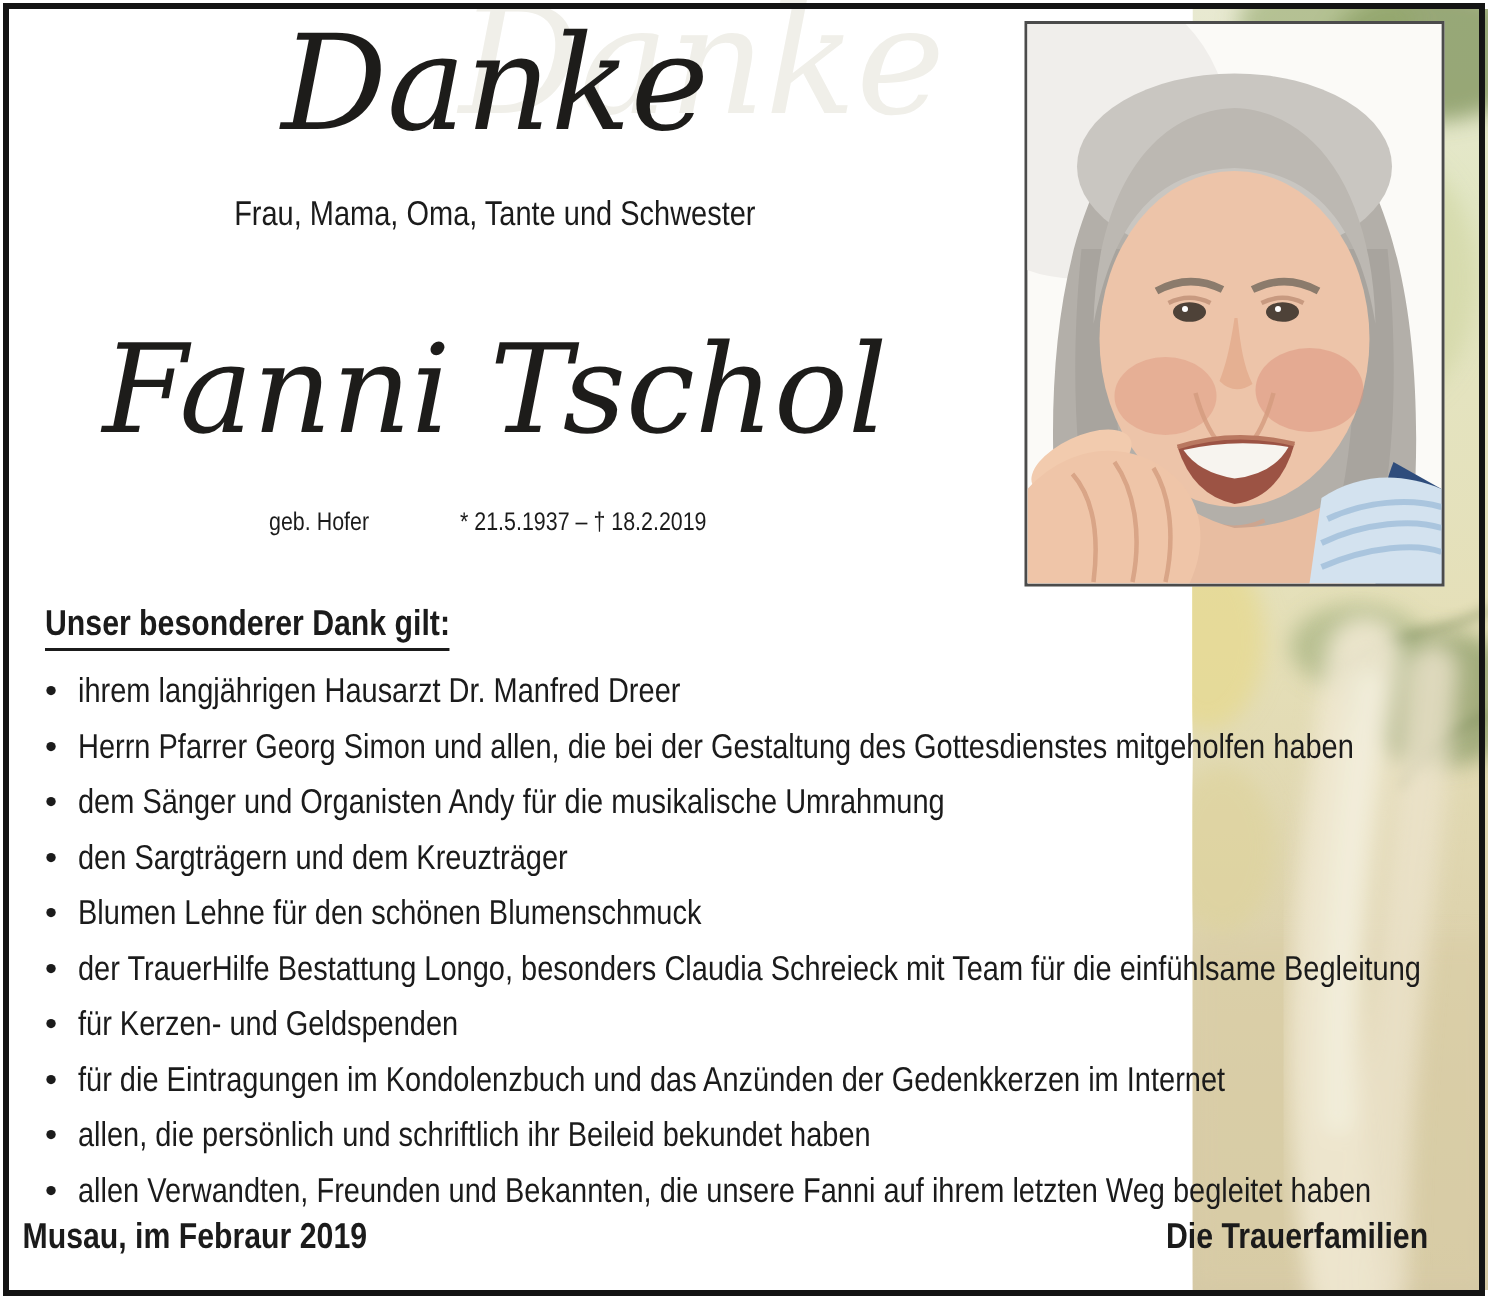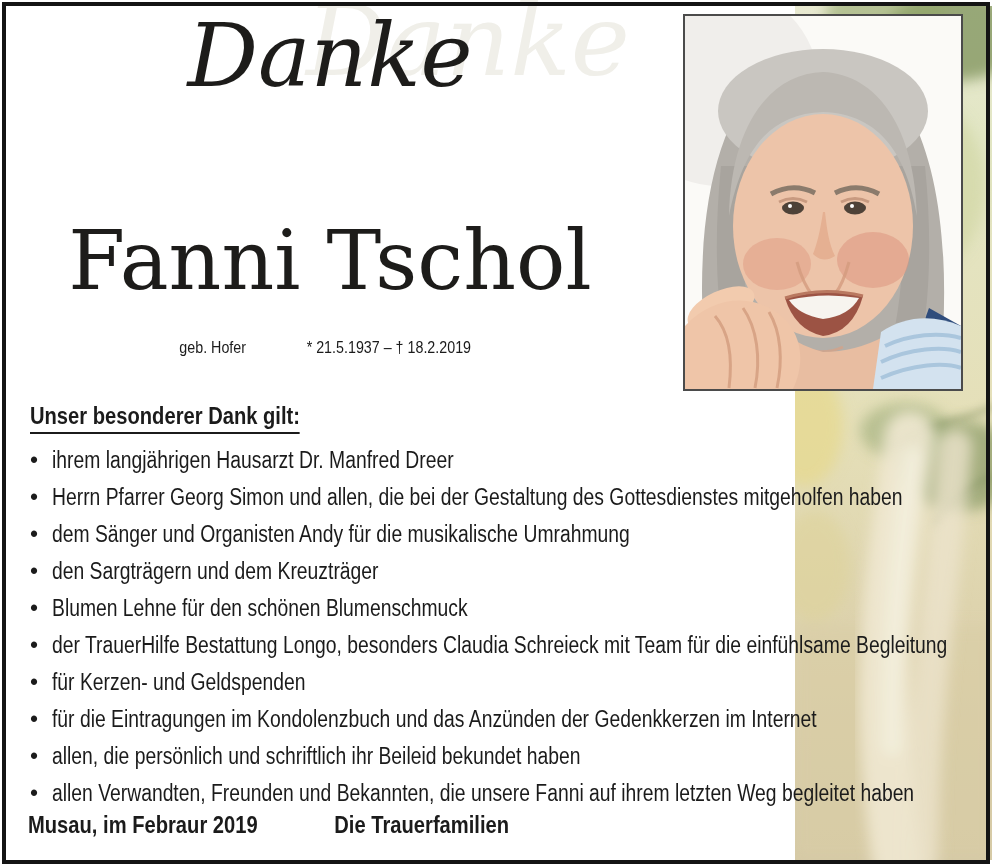--- a/index.html
+++ b/index.html
@@ -12,37 +12,37 @@
   
   .watermark{position:absolute;left:306px;top:-18px;z-index:1;
              font-family:"DejaVu Serif",serif;font-style:italic;font-size:100px;
              color:#f0efe9;white-space:nowrap;}
   
   .left-col{position:absolute;left:10px;top:0;width:640px;height:380px;text-align:center;z-index:2;}
   .title{position:absolute;left:0;right:0;top:-4px;line-height:120px;
          font-family:"DejaVu Serif",serif;font-style:italic;font-size:88px;color:#1d1c1a;}
   .intro{position:absolute;left:0;right:0;top:124px;font-size:23px;line-height:37px;}
   .name{position:absolute;left:0;right:0;top:196px;line-height:130px;
-        font-family:"DejaVu Serif",serif;font-size:82px;color:#1d1c1a;}
+        font-family:"DejaVu Serif",serif;font-style:italic;font-size:82px;color:#1d1c1a;}
   .sub{position:absolute;left:0;right:0;top:333px;font-size:17px;line-height:30px;}
   .sub .maiden{margin-right:34px;}
   
   .cz{display:inline-block;white-space:nowrap;transform:scaleX(0.84);transform-origin:center center;}
   .cz.left{transform-origin:left center;}
   .cz.right{transform-origin:right center;}
   
   .thanks{position:absolute;left:30px;top:402px;z-index:2;}
   .thanks-head{font-size:24px;font-weight:bold;height:34px;}
   .hu{border-bottom:2.5px solid #1b1b1b;padding-bottom:2px;}
   .thanks ul{list-style:none;margin:6px 0 0 0;padding:0;}
   .thanks li{display:flex;align-items:center;height:37px;font-size:23px;}
   .bullet{width:22px;flex:0 0 22px;font-size:23px;}
   
-  .bottom-row{position:absolute;left:28px;right:40px;top:810px;z-index:4;display:flex;
-              justify-content:flex-start;font-size:24px;font-weight:bold;line-height:30px;}
+  .bottom-row{position:absolute;left:15px;right:40px;top:810px;z-index:4;display:flex;
+              justify-content:space-between;font-size:24px;font-weight:bold;line-height:30px;}
   
   .photo{position:absolute;left:683px;top:14px;width:280px;height:377px;z-index:3;
          border:2px solid #4b4b4b;background:#fcfbf9;box-sizing:border-box;}
   .photo svg{display:block;width:100%;height:100%;}
 </style>
 </head>
 <body>
 
 <div class="page">
 
@@ -88,20 +88,21 @@
         <path d="M118 450 C 104 550, 95 650, 97 740" stroke="#f3eedb" stroke-width="20" opacity="0.9"></path>
       </g>
     </svg>
   </div>
 
   <div class="watermark">Danke</div>
 
   <div class="left-col">
     <div class="title">Danke</div>
     <div class="intro">
+      <div><span class="cz">Frau, Mama, Oma, Tante und Schwester</span></div>
     </div>
     <div class="name">Fanni Tschol</div>
     <div class="sub">
       <span class="cz maiden">geb. Hofer</span>
       <span class="cz">* 21.5.1937 – † 18.2.2019</span>
     </div>
   </div>
 
   <div class="photo">
     <svg viewBox="0 0 276 373" preserveAspectRatio="none">

